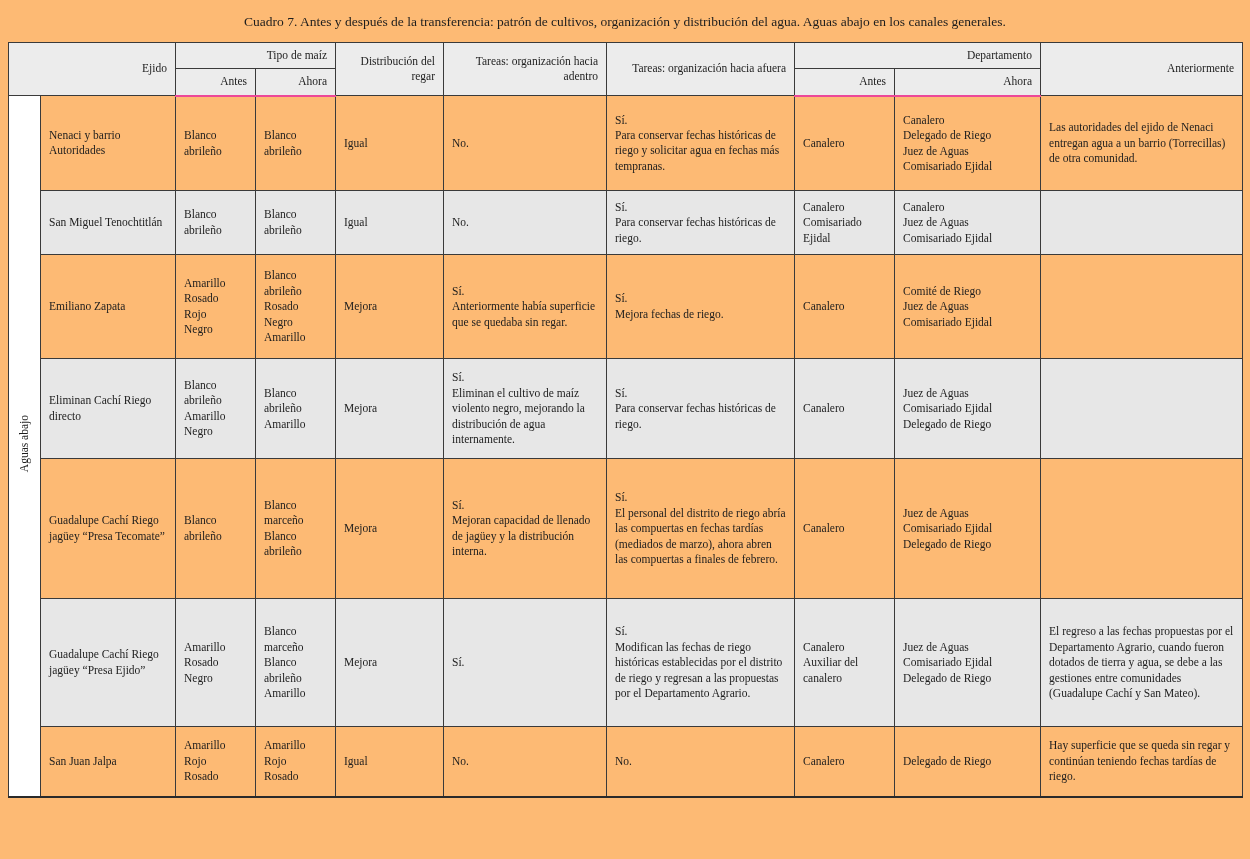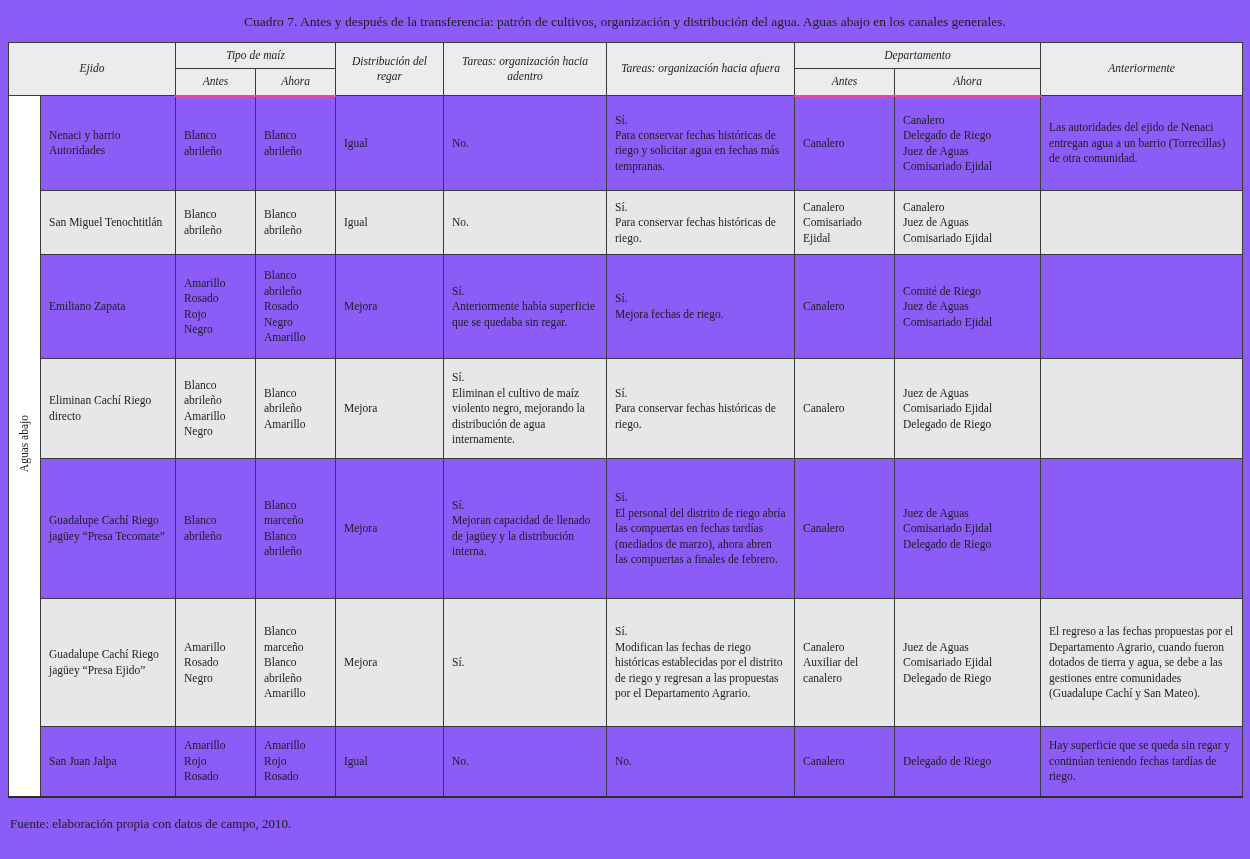--- a/index.html
+++ b/index.html
@@ -7,21 +7,21 @@
     padding: 0;
     background: #ffffff;
     font-family: "Liberation Serif", "DejaVu Serif", serif;
     color: #1d1d1d;
   }
   .page {
     width: 1250px;
     height: 859px;
     box-sizing: border-box;
     padding: 8px 8px 8px 8px;
-    background: #8b5cf6;
+    background: #fdba74;
     overflow: hidden;
   }
   .table-title {
     text-align: center;
     font-size: 13.5px;
     padding: 6px 20px 12px 20px;
     color: #1d1d1d;
   }
   table.data-table {
     border-collapse: collapse;
@@ -36,24 +36,23 @@
     font-size: 11.5px;
     line-height: 1.34;
     vertical-align: middle;
     padding: 5px 8px;
     white-space: pre-line;
     overflow: hidden;
   }
   thead th {
     background: #ececec;
     font-weight: normal;
-    text-align: center;
+    text-align: right;
     font-size: 12px;
     padding: 3px 6px;
-    font-style: italic;
   }
   thead tr.h1 { height: 26px; }
   thead tr.h2 { height: 22px; }
   thead tr.h2 th { border-bottom: 2px solid #ec4899; }
   thead th.grouped { border-bottom: 1px solid #3a3a3a; }
   tbody td { text-align: left; }
   tbody tr:nth-child(even) td { background: #e7e7e7; }
   tbody tr:nth-child(even) td.side { background: #ffffff; }
   td.side {
     padding: 0;
@@ -234,15 +233,14 @@
         <td>Igual</td>
         <td>No.</td>
         <td>No.</td>
         <td>Canalero</td>
         <td>Delegado de Riego</td>
         <td>Hay superficie que se queda sin regar y continúan teniendo fechas tardías de riego.</td>
       </tr>
     </tbody>
   </table>
 
-  <div class="source-note">Fuente: elaboración propia con datos de campo, 2010.</div>
 
 </div>
 
 </body></html>

